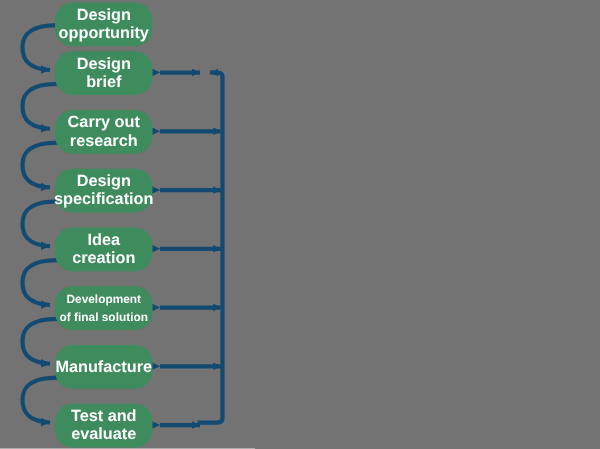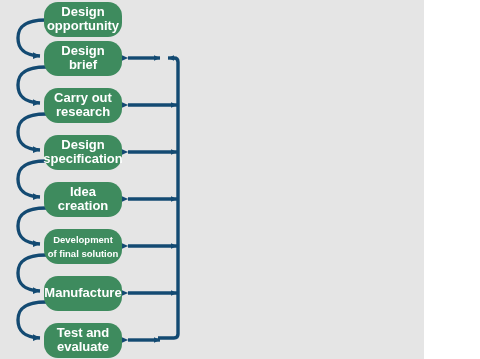--- a/index.html
+++ b/index.html
@@ -6,23 +6,23 @@
   html, body {
     margin: 0;
     padding: 0;
     background: #ffffff;
   }
   body {
     font-family: "Liberation Sans", sans-serif;
   }
   #canvas {
     position: relative;
-    width: 424px;
+    width: 480px;
     height: 359px;
-    background: #e5e5e5;
+    background: #737373;
     overflow: hidden;
     text-decoration: underline;
   }
   #diagram-svg {
     position: absolute;
     left: 0;
     top: 0;
     width: 480px;
     height: 359px;
   }

